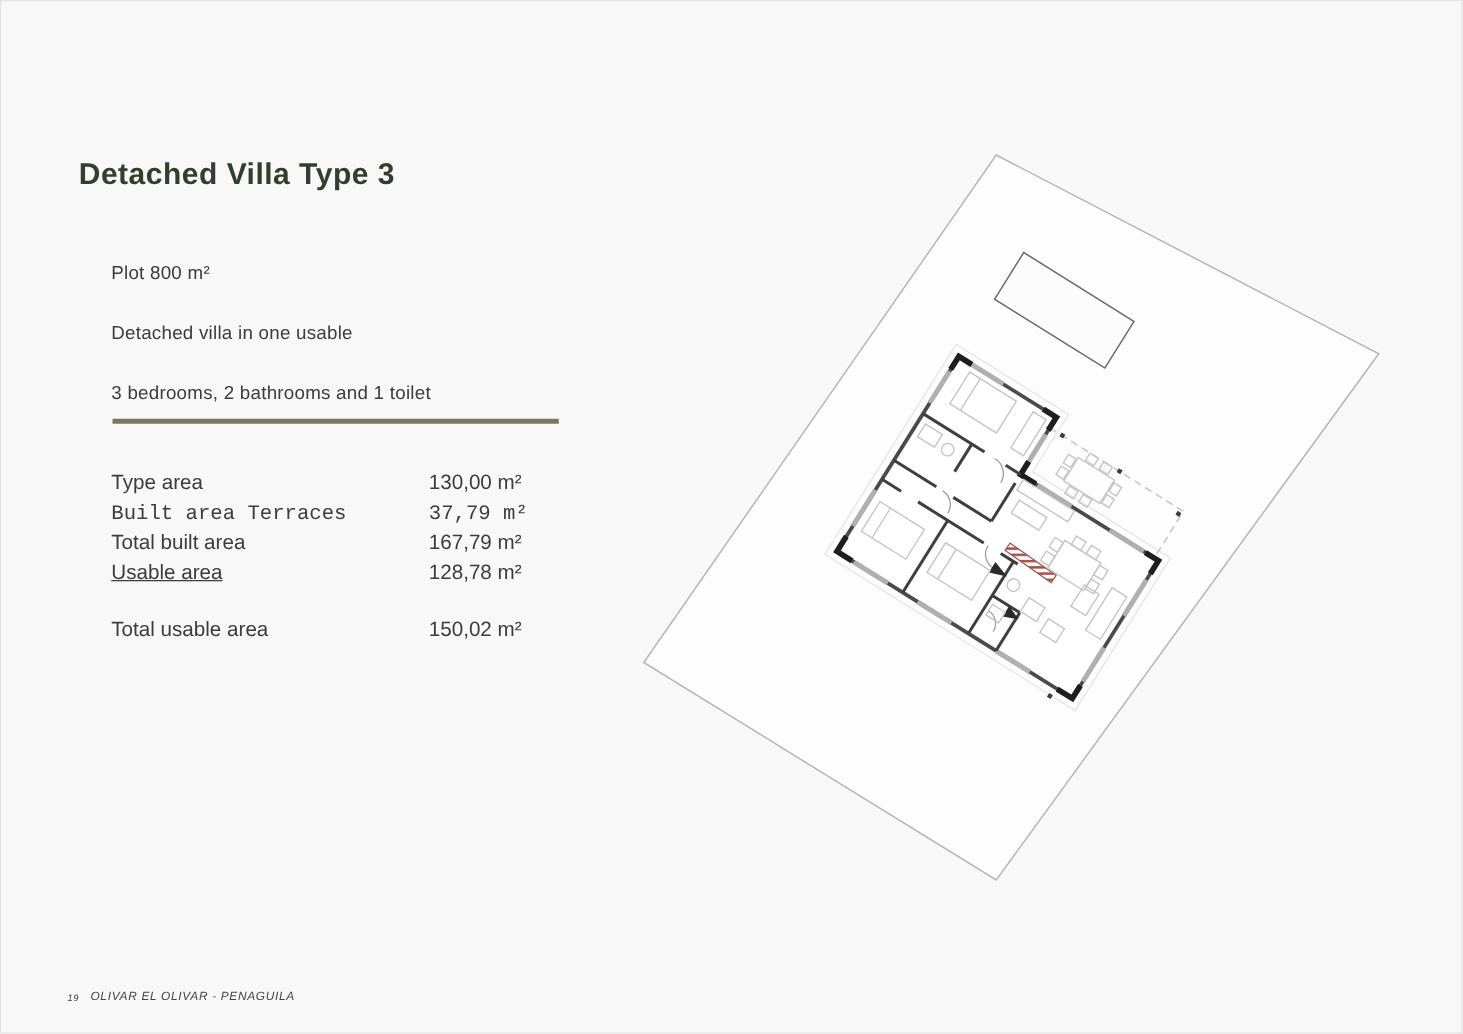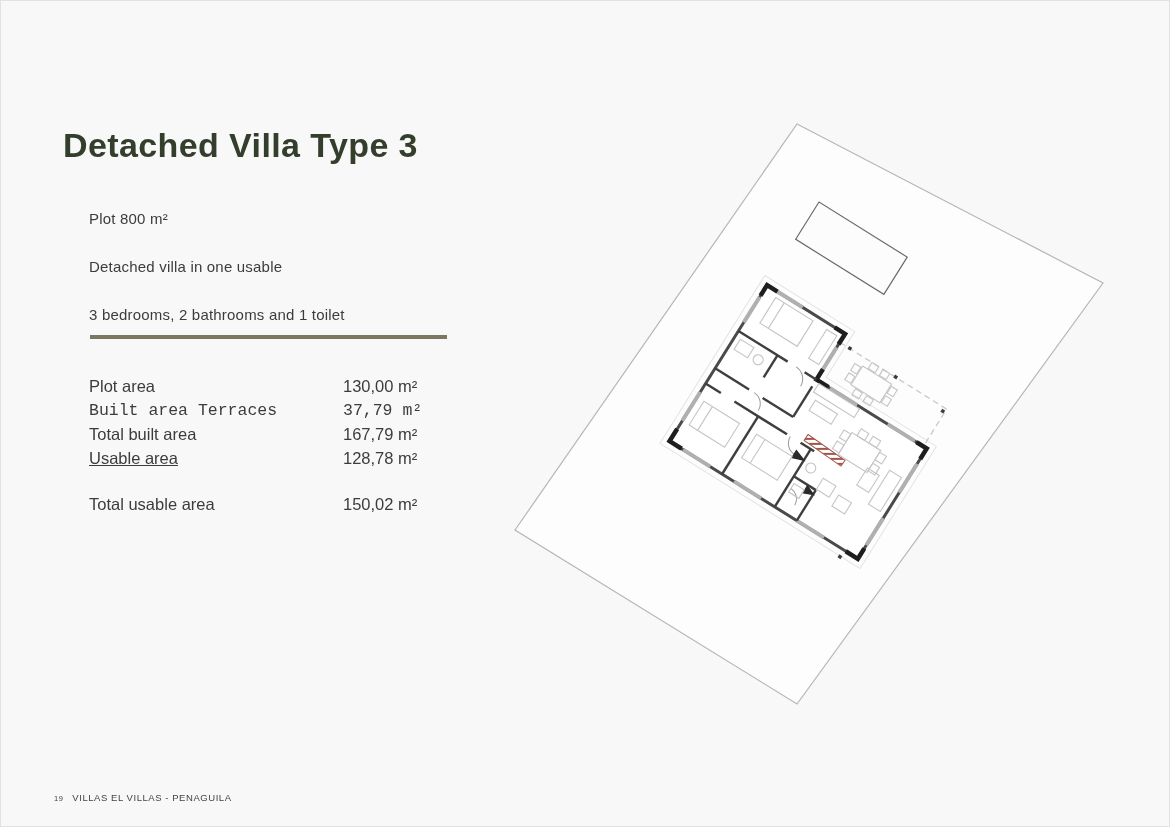--- a/index.html
+++ b/index.html
@@ -10,42 +10,42 @@
     position:relative;
     overflow:hidden;
     color:#3c3c3c;
   }
   .page {
     position:absolute; inset:0;
     box-shadow: inset 0 0 0 1px #e2e2e2;
   }
   .title {
     position:absolute; left:63px; top:126px;
-    font-size:34px; font-weight:700; letter-spacing:.4px;
+    font-size:24px; font-weight:700; letter-spacing:.4px;
     color:#333f2c;
   }
   .intro-line {
     position:absolute; left:89px;
     font-size:15px; color:#3c3c3c; letter-spacing:.2px;
   }
   .intro-0 { top:210px; }
   .intro-1 { top:258px; }
   .intro-2 { top:306px; }
   .separator {
     position:absolute; left:90px; top:335px;
     width:357px; height:4px; background:#7b785f;
   }
   .spec-row { position:absolute; left:89px; width:360px; font-size:16.5px; }
   .spec-row .spec-value { position:absolute; left:254px; top:0;text-align:right; }
   .row-0 { top:377px; } .row-1 { top:401px;font-family:Liberation Mono, monospace; }
   .row-2 { top:425px; } .row-3 { top:449px;text-decoration:underline; }
   .row-total { top:495px; }
   .footer {
     position:absolute; left:54px; top:791px;
-    color:#40463f; display:flex; align-items:flex-start;
+    color:#40463f; display:flex; align-items:flex-start;font-style:italic;
   }
   .footer .page-num { font-size:7.5px; padding-top:3px; letter-spacing:.5px; }
   .footer .project { font-size:9.5px; letter-spacing:.55px; margin-left:9px; padding-top:1px; }
   .plan-svg { position:absolute; inset:0; }
 </style>
 </head>
 <body>
 
 <div class="page">
 
@@ -178,21 +178,21 @@
 
   <h1 class="title">Detached Villa Type 3</h1>
 
   <div class="intro-line intro-0">Plot 800 m²</div>
   <div class="intro-line intro-1">Detached villa in one usable</div>
   <div class="intro-line intro-2">3 bedrooms, 2 bathrooms and 1 toilet</div>
 
   <div class="separator"></div>
 
   <div class="spec-row row-0">
-    <span class="spec-label">Plot area</span>
+    <span class="spec-label">Type area</span>
     <span class="spec-value">130,00 m²</span>
   </div>
   <div class="spec-row row-1">
     <span class="spec-label">Built area Terraces</span>
     <span class="spec-value">37,79 m²</span>
   </div>
   <div class="spec-row row-2">
     <span class="spec-label">Total built area</span>
     <span class="spec-value">167,79 m²</span>
   </div>
@@ -200,16 +200,16 @@
     <span class="spec-label">Usable area</span>
     <span class="spec-value">128,78 m²</span>
   </div>
   <div class="spec-row row-total">
     <span class="spec-label">Total usable area</span>
     <span class="spec-value">150,02 m²</span>
   </div>
 
   <div class="footer">
     <span class="page-num">19</span>
-    <span class="project">VILLAS EL VILLAS - PENAGUILA</span>
+    <span class="project">OLIVAR EL OLIVAR - PENAGUILA</span>
   </div>
 
 </div>
 
 </body></html>

